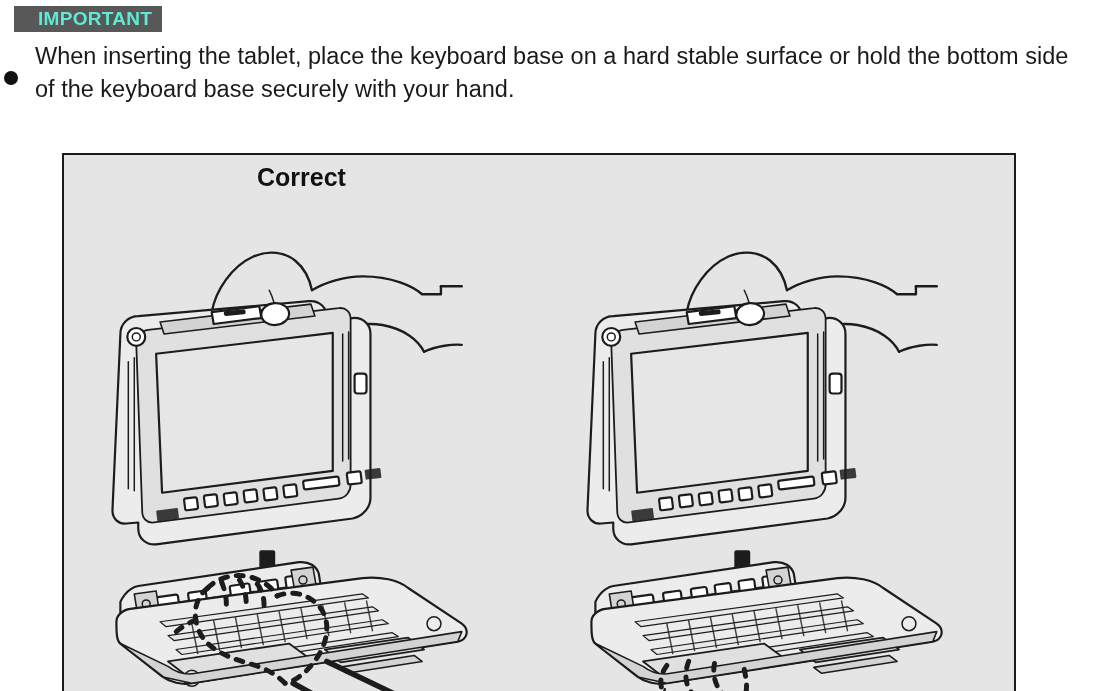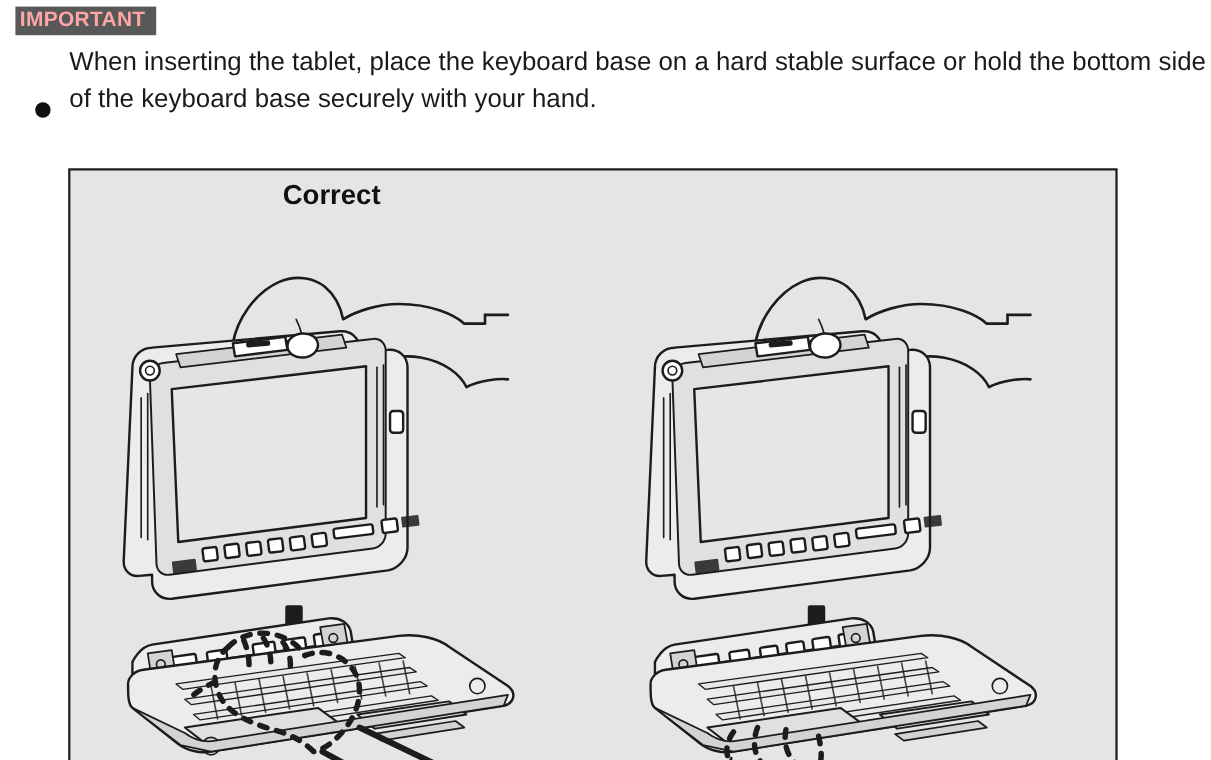--- a/index.html
+++ b/index.html
@@ -19,36 +19,36 @@
 
   
   .badge-row {
     position: absolute;
     left: 14px;
     top: 6px;
   }
   .badge {
     display: inline-block;
     background: #585858;
-    color: #fca5a5;
+    color: #5eead4;
     font-weight: bold;
     font-size: 19px;
     letter-spacing: 0.3px;
-    padding: 3px 10px 4px 4px;
+    padding: 3px 10px 4px 24px;
     line-height: 1;
   }
 
   
   .note {
     position: absolute;
-    left: 32px;
+    left: 4px;
     top: 40px;
     width: 1070px;
     display: flex;
-    align-items: flex-end;
+    align-items: center;
   }
   .bullet {
     width: 14px;
     height: 14px;
     border-radius: 50%;
     background: #111111;
     flex: 0 0 auto;
     margin-top: 9px;
     margin-right: 17px;
   }

